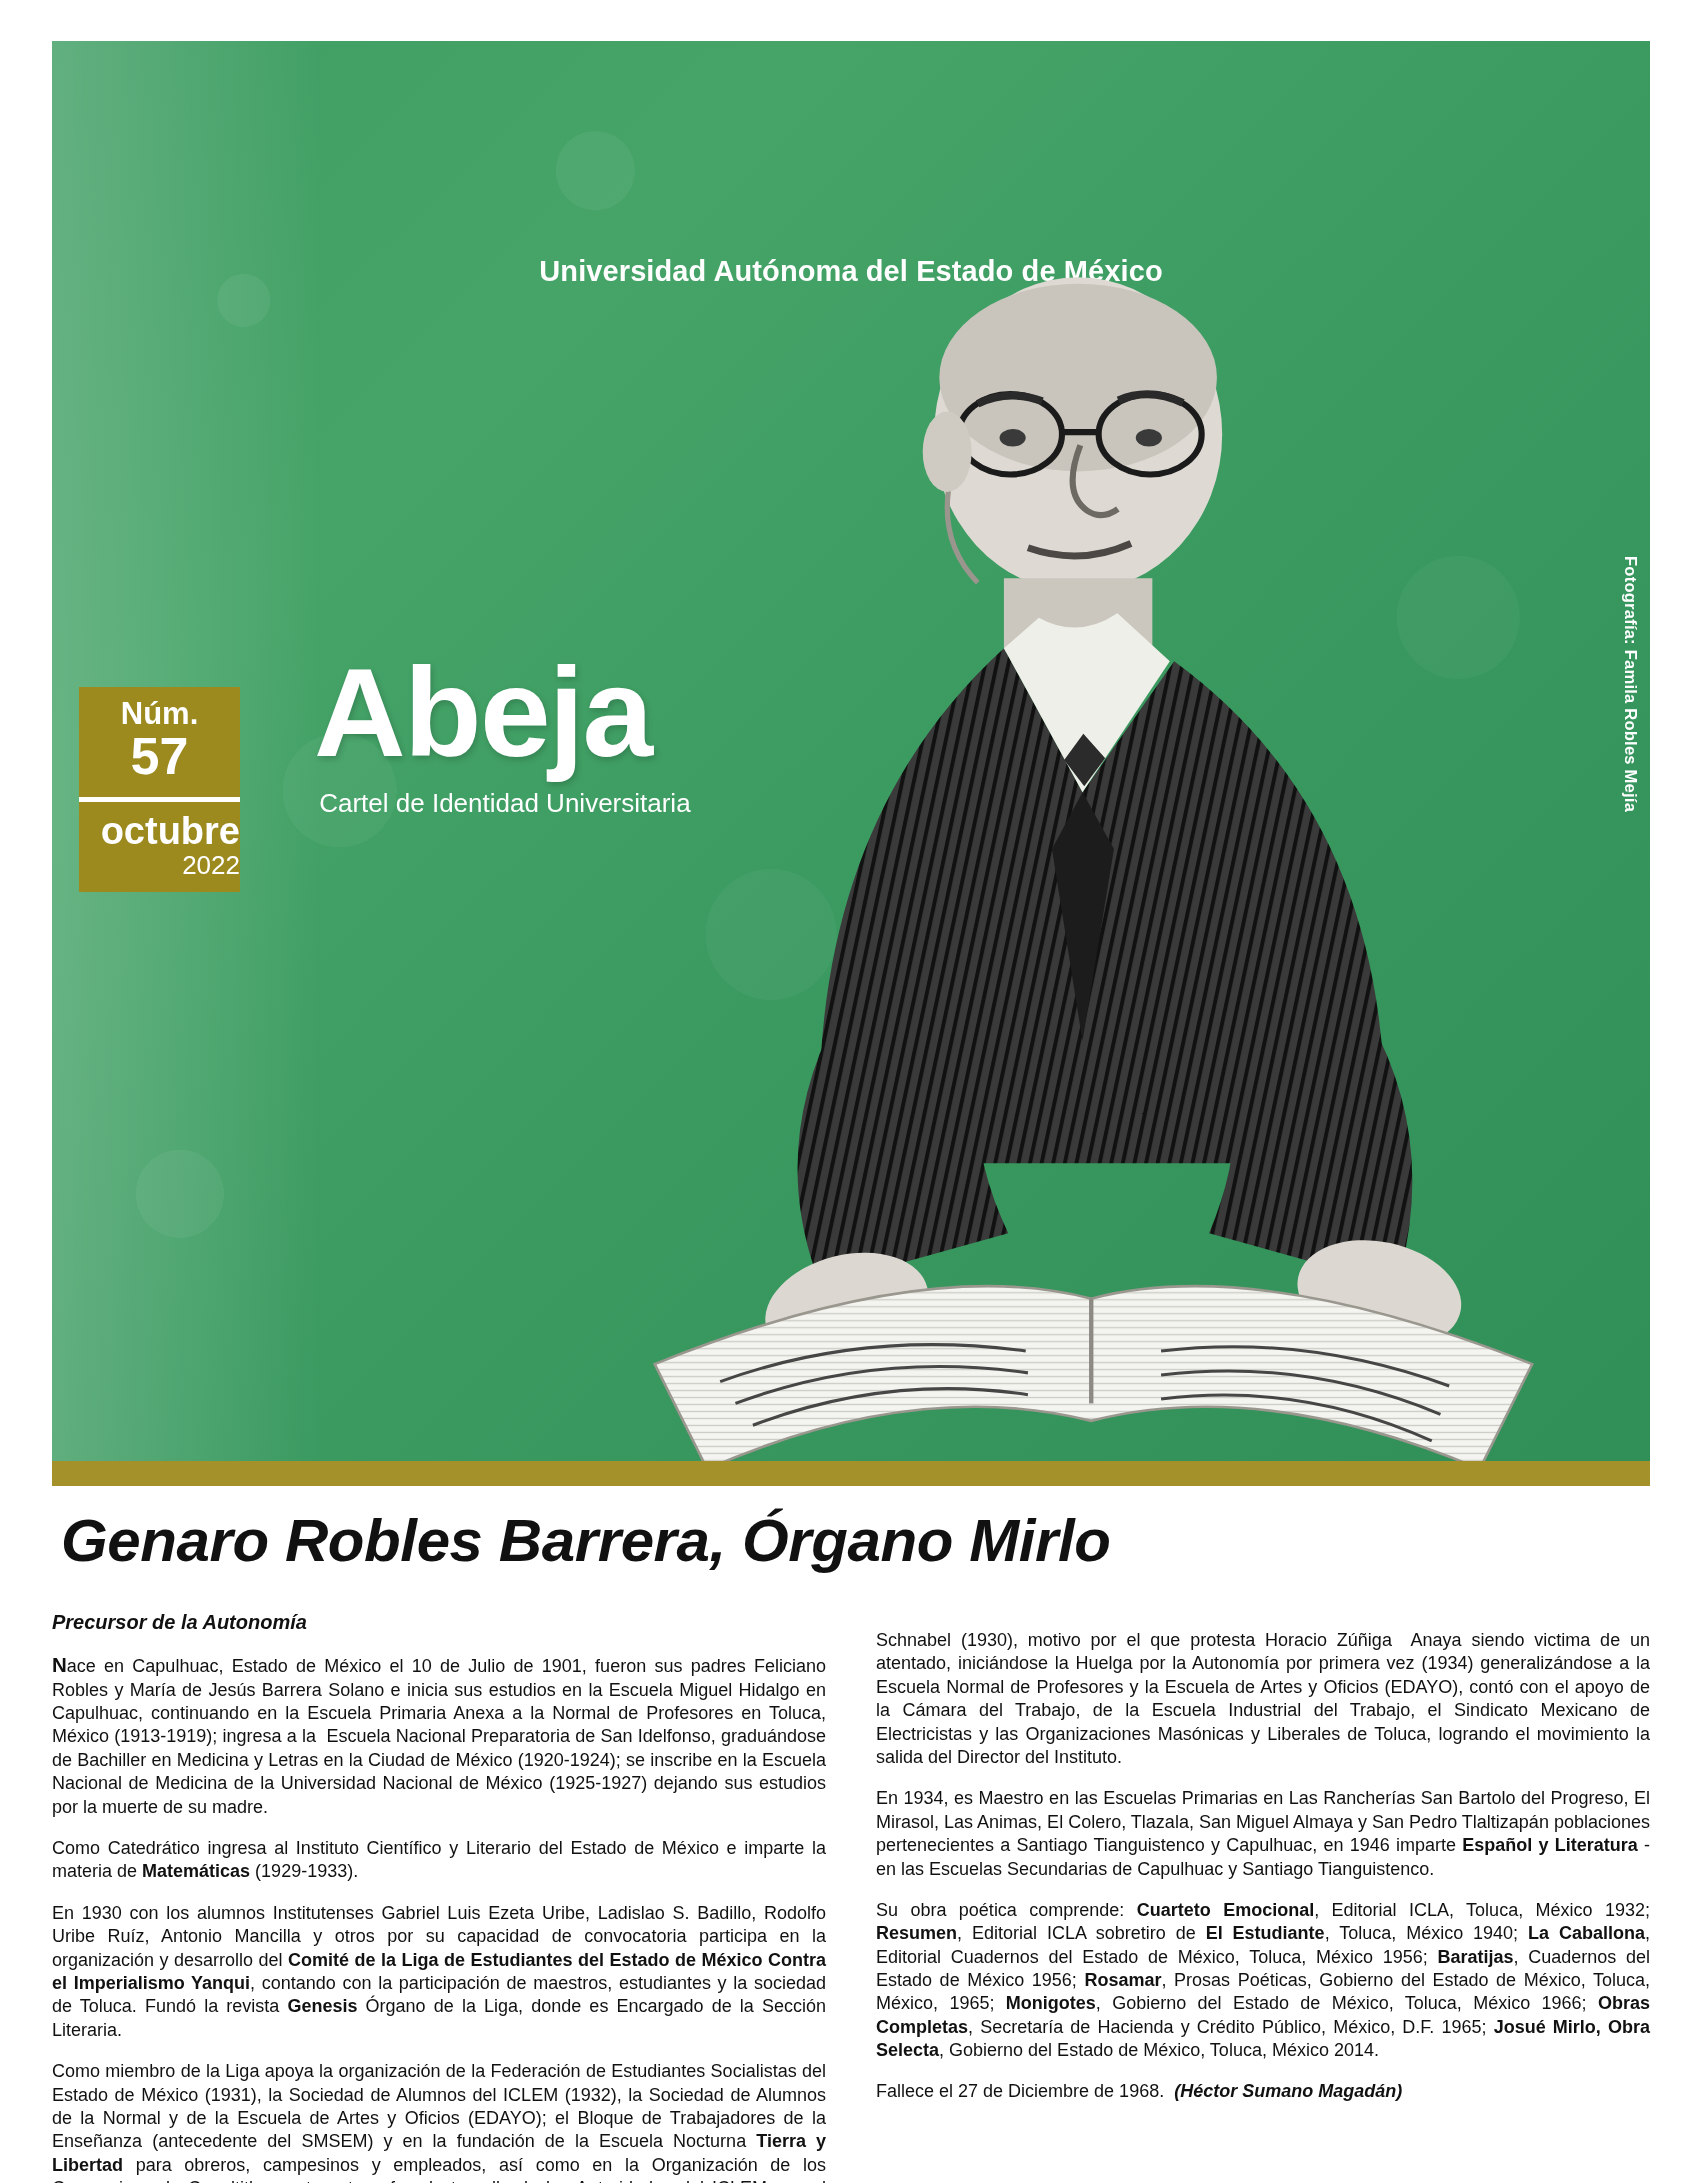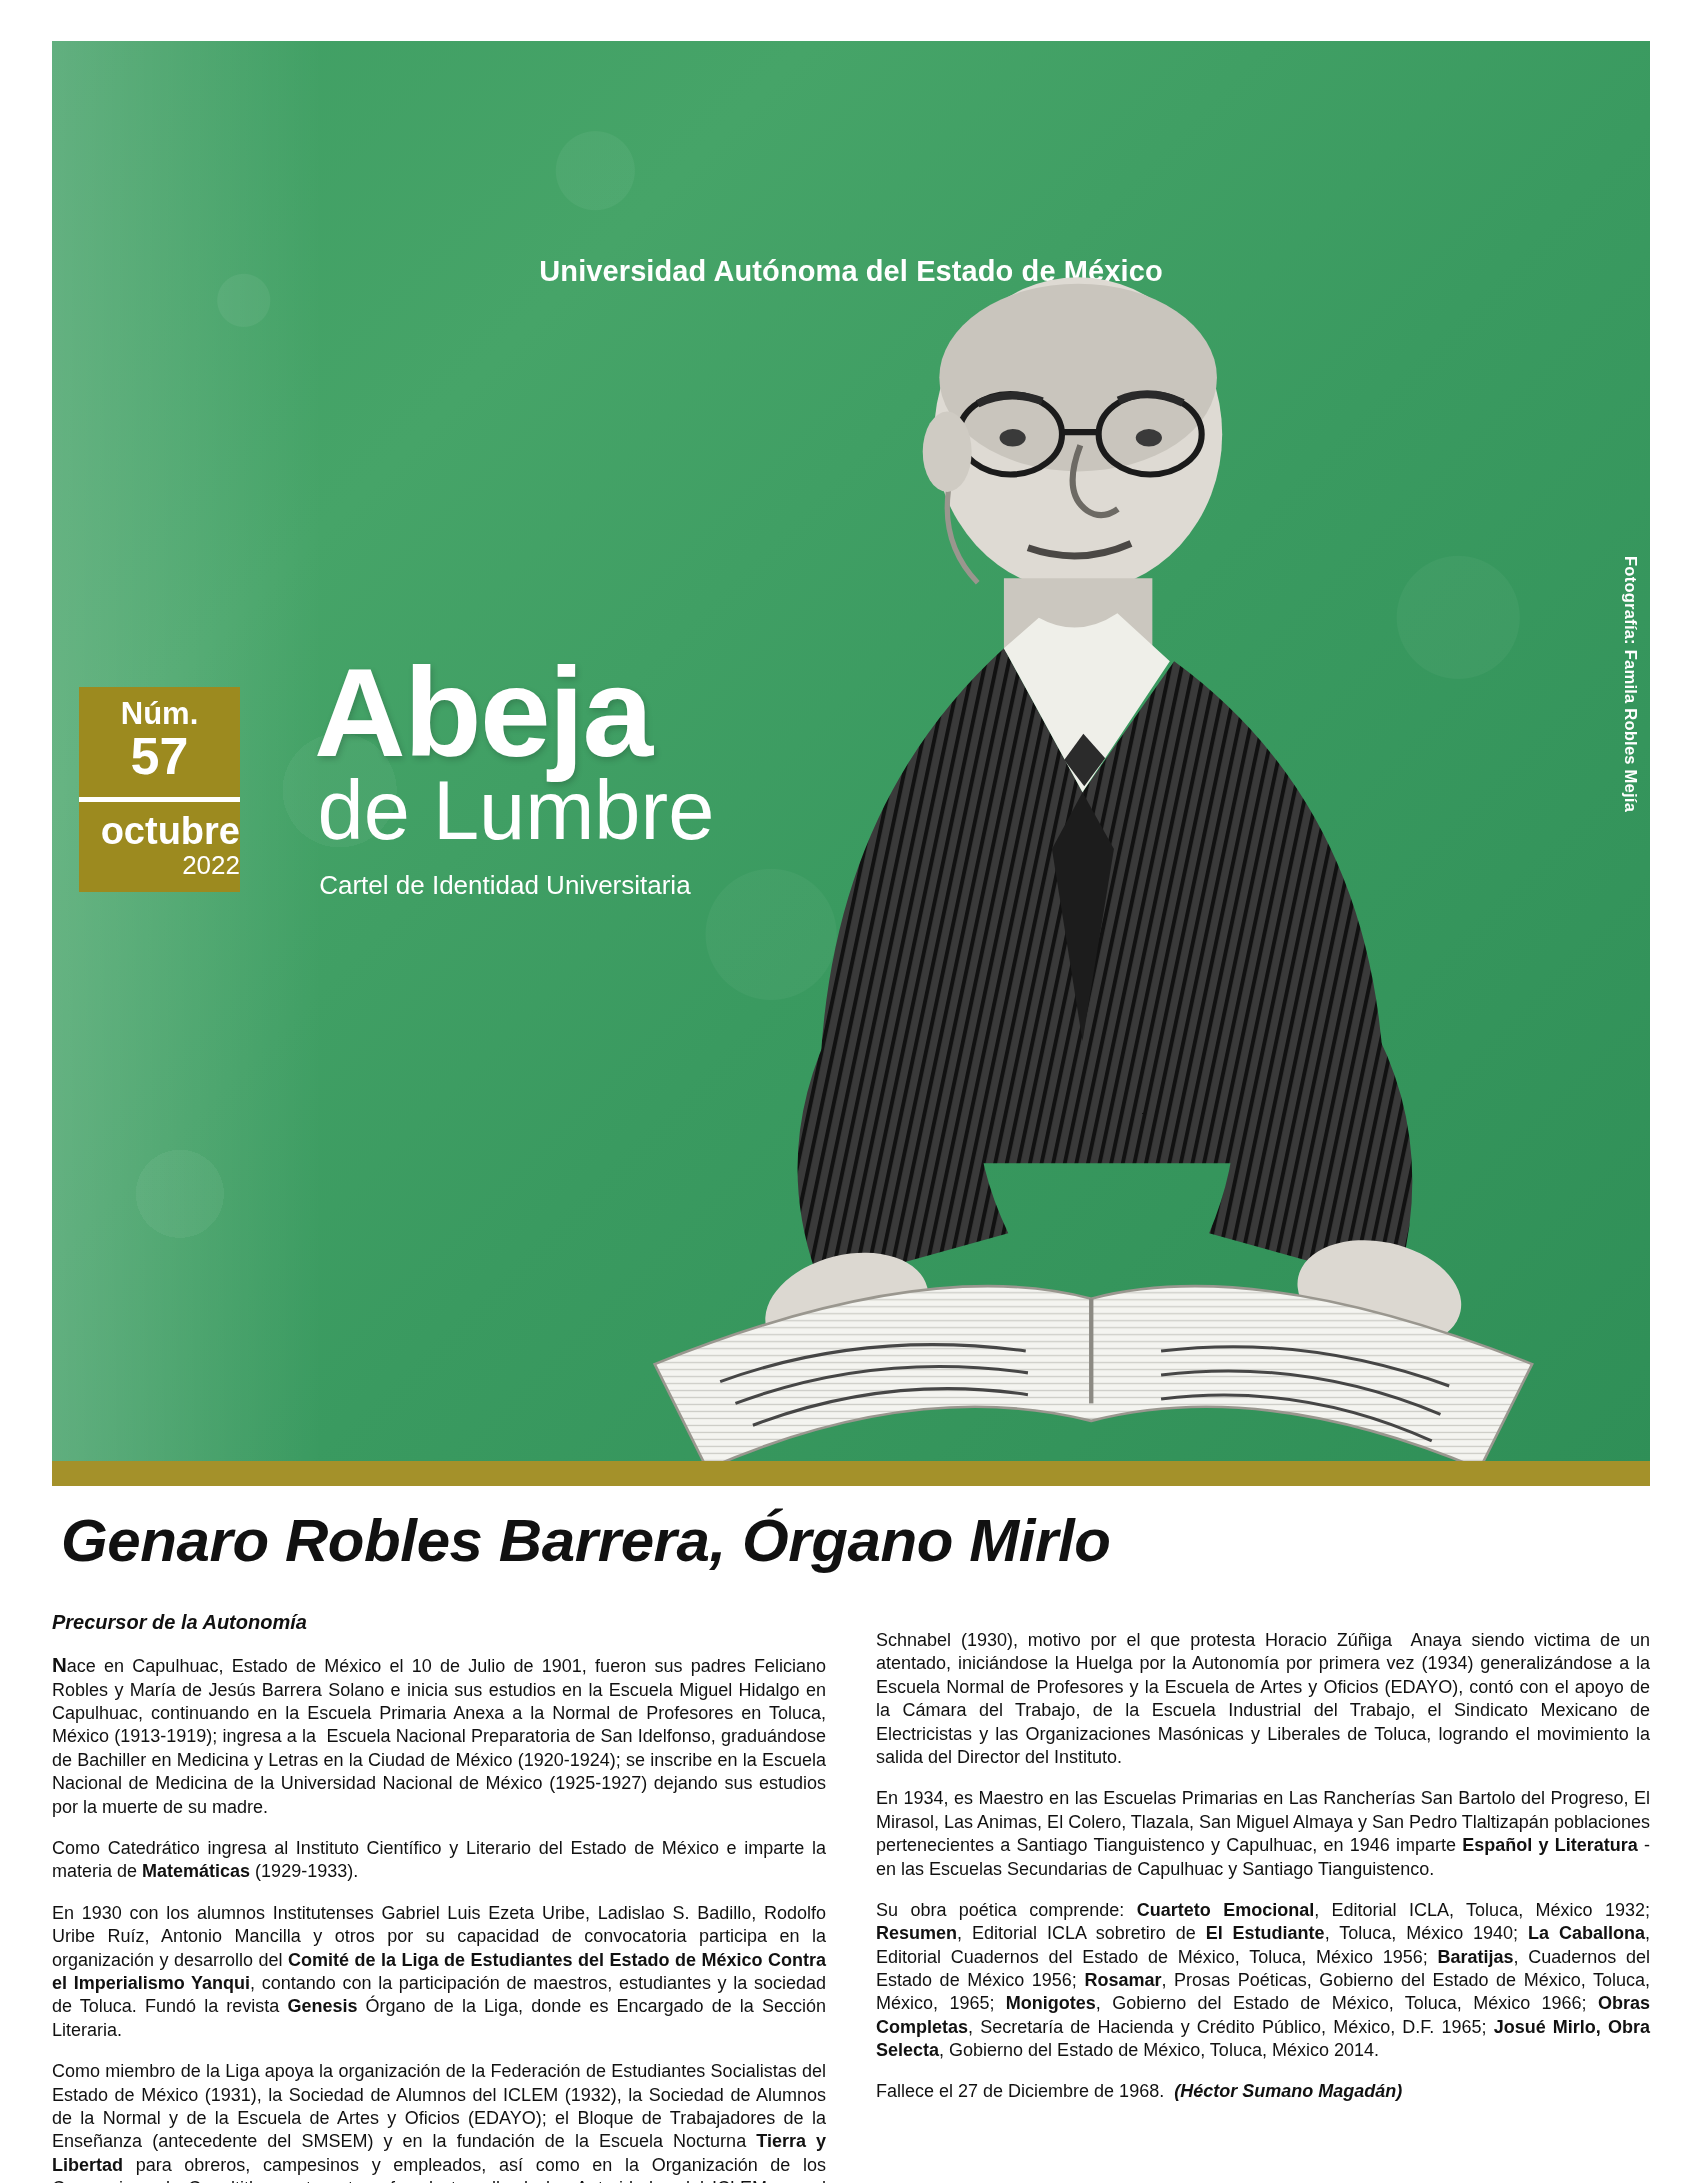--- a/index.html
+++ b/index.html
@@ -273,21 +273,20 @@
     </div>
     <div class="badge-sep"></div>
     <div class="badge-bot">
       <div class="mes">octubre</div>
       <div class="anio">2022</div>
     </div>
   </div>
 
   <div class="masthead">
     <div class="t1">Abeja</div>
-    <div class="t2">de Lumbre</div>
     <div class="t3">Cartel de Identidad Universitaria</div>
   </div>
 
   <div class="photo-credit">Fotografía: Famila Robles Mejía</div>
 </div>
 
 <div class="gold-rule"></div>
 
 <div class="main-title">Genaro Robles Barrera, Órgano Mirlo</div>
 

